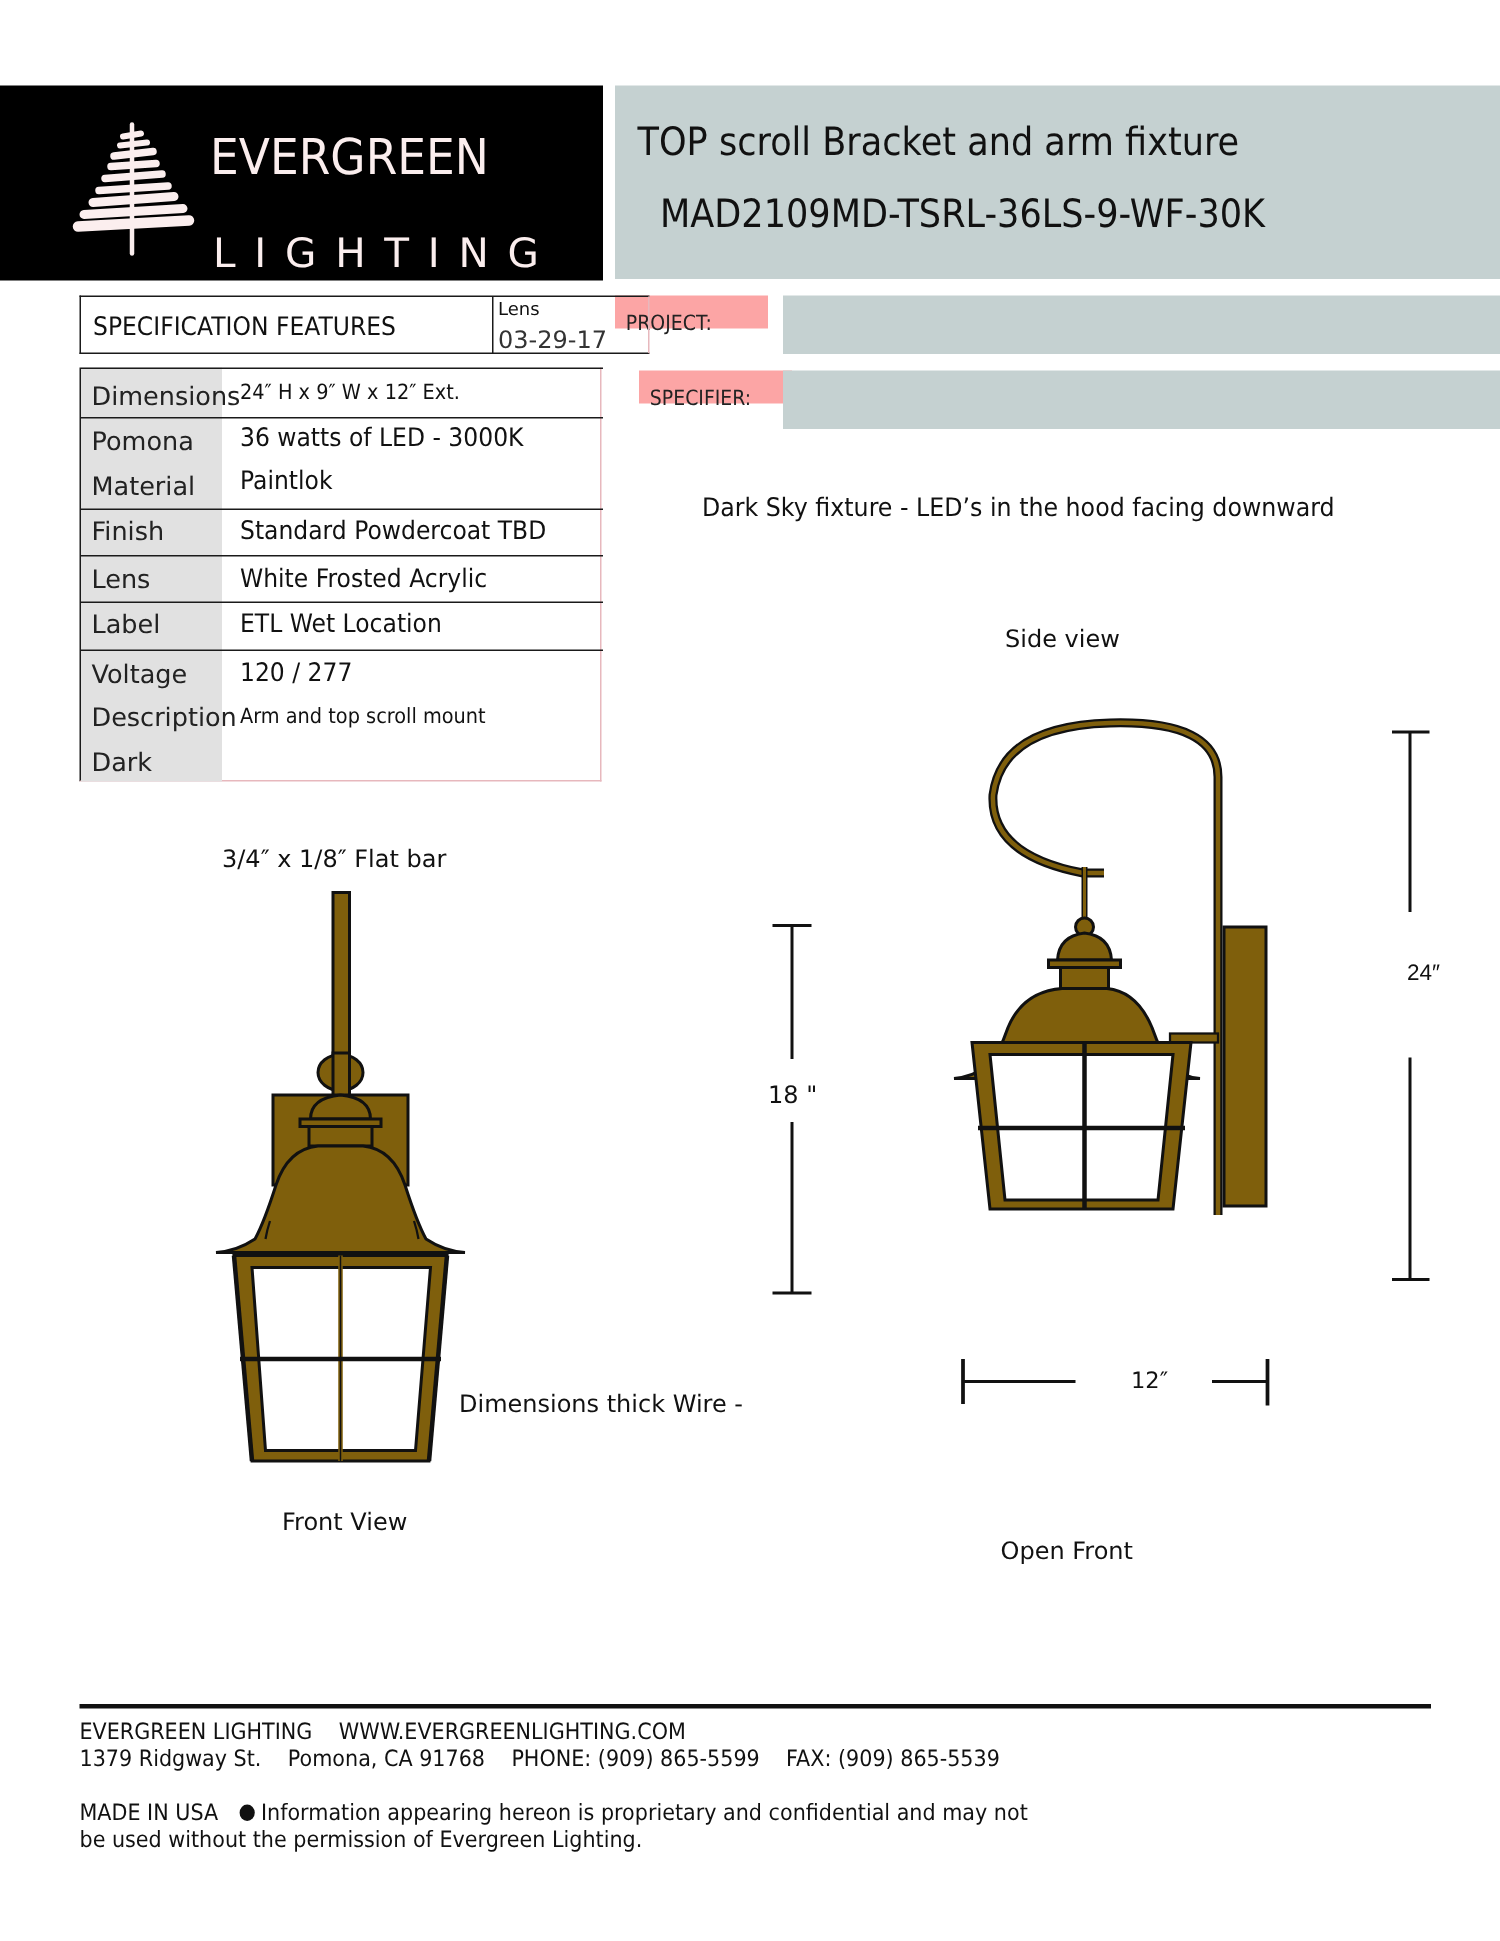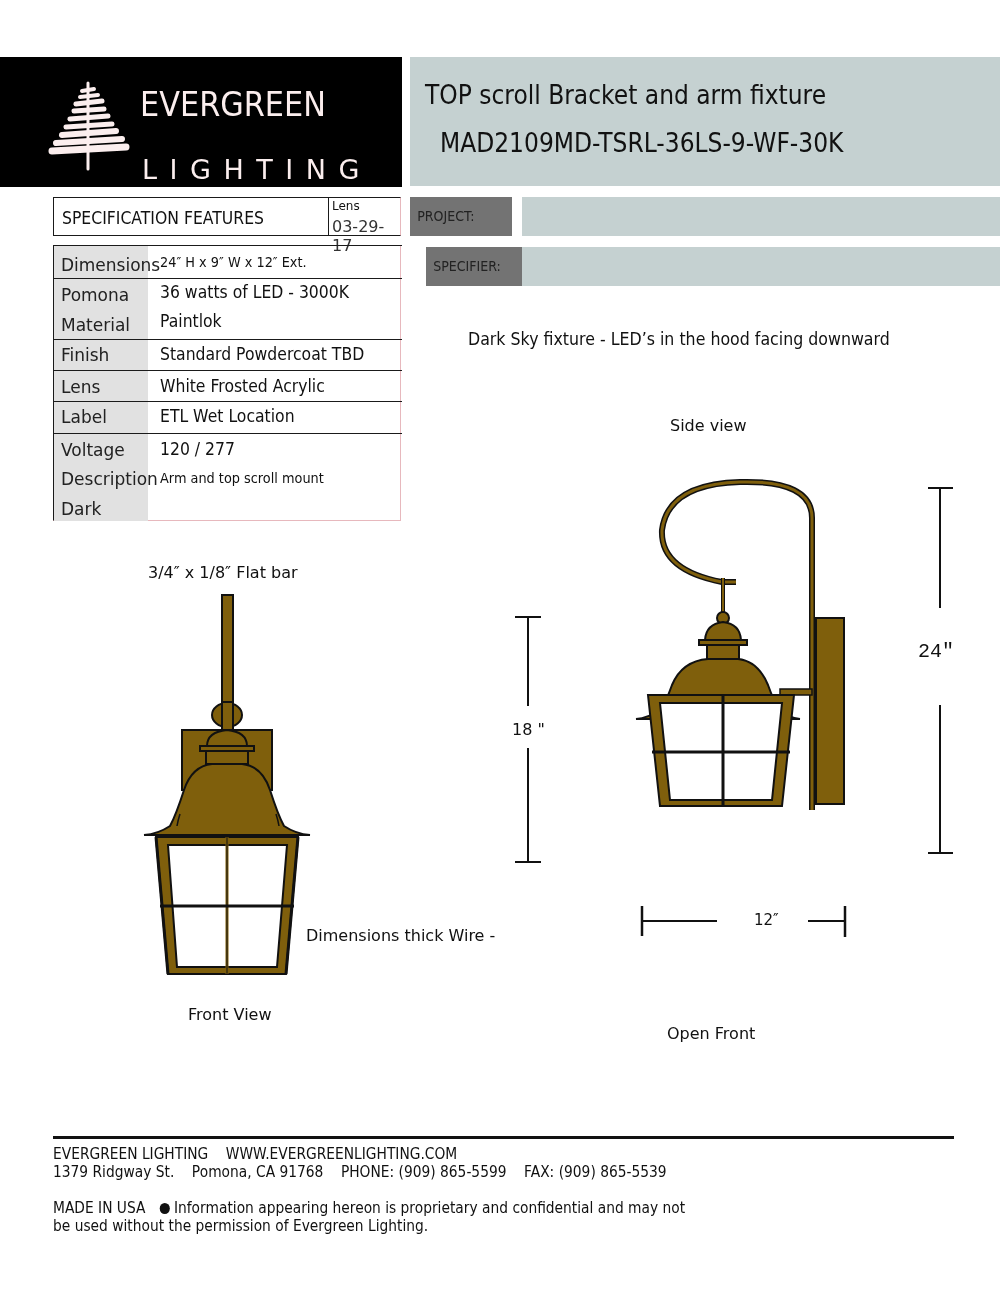--- a/index.html
+++ b/index.html
@@ -9,26 +9,26 @@
   
   .logo-box { left:0; top:57px; width:402px; height:130px; background:#000; }
   .logo-word1 { left:140px; top:84px; font-size:33px; color:#fbeeee; letter-spacing:0px; font-family:"DejaVu Sans", sans-serif; font-weight:normal; transform:scaleX(0.92); transform-origin:left; }
   .logo-word2 { left:142px; top:122px; font-size:27px; color:#fbeeee; letter-spacing:12.5px; font-family:"DejaVu Sans", sans-serif;margin-top:33px; }
 
   
   .title-box { left:410px; top:57px; width:590px; height:129px; background:#c5d1d1; }
   .title-line1 { left:425px; top:80px; font-size:26px; color:#111; transform:scaleX(0.9); transform-origin:left; white-space:nowrap; }
   .title-line2 { left:440px; top:128px; font-size:26px; color:#111; transform:scaleX(0.9); transform-origin:left; white-space:nowrap; }
 
-  .field-label-box { background:#737373; height:39px; }
+  .field-label-box { background:#fca5a5; height:22px; }
   .field-value-box { background:#c5d1d1; height:39px; }
   .field-label { font-size:14px; color:#222; padding-left:8px; line-height:39px; transform:scaleX(0.9); transform-origin:left; }
 
   
-  .spec-head { left:53px; top:197px; width:348px; height:39px; border:1px solid #1a1a1a; border-right-color:#e7b8bd; box-sizing:border-box; }
+  .spec-head { left:53px; top:197px; width:380px; height:39px; border:1px solid #1a1a1a; border-right-color:#e7b8bd; box-sizing:border-box; }
   .spec-head-title { left:8px; top:10px; font-size:17px; transform:scaleX(0.92); transform-origin:left; white-space:nowrap; }
   .spec-head-divider { left:274px; top:0; width:1px; height:38px; background:#1a1a1a; }
   .spec-date-label { left:278px; top:1px; font-size:12px; }
   .spec-date-value { left:278px; top:19px; font-size:16px; color:#333; }
 
   .spec-table { left:53px; top:245px; width:348px; height:276px; border-left:1px solid #1a1a1a; border-right:1px solid #e7b8bd; border-bottom:1px solid #e7b8bd; box-sizing:border-box; }
   .spec-label-col { left:0; top:0; width:94px; height:276px; background:#e1e1e1; }
   .spec-row-line { left:0; width:348px; height:1px; background:#1a1a1a; }
   .spec-label { font-size:17px; color:#222; left:7px; white-space:nowrap; }
   .spec-value { font-size:17px; color:#111; left:106px; white-space:nowrap; transform:scaleX(0.92); transform-origin:left; }
@@ -196,21 +196,21 @@
   <line x1="5" y1="252" x2="31" y2="252" stroke="#111" stroke-width="2"></line>
 </svg>
 <div class="abs caption" style="left:512px;top:720px">18 "</div>
 
 <svg class="abs" style="left:925px;top:480px" width="40" height="380" viewBox="0 0 40 380">
   <line x1="3" y1="8" x2="28" y2="8" stroke="#111" stroke-width="2"></line>
   <line x1="15" y1="8" x2="15" y2="128" stroke="#111" stroke-width="2"></line>
   <line x1="15" y1="225" x2="15" y2="373" stroke="#111" stroke-width="2"></line>
   <line x1="3" y1="373" x2="28" y2="373" stroke="#111" stroke-width="2"></line>
 </svg>
-<div class="abs caption" style="left:918px;top:640px;font-family:Liberation Mono, monospace;font-size:20px">24″</div>
+<div class="abs caption" style="left:938px;top:640px;font-family:Liberation Sans, sans-serif;font-size:15px">24″</div>
 
 <svg class="abs" style="left:636px;top:900px" width="220" height="40" viewBox="0 0 220 40">
   <line x1="6" y1="6" x2="6" y2="36" stroke="#111" stroke-width="2.5"></line>
   <line x1="6" y1="21" x2="81" y2="21" stroke="#111" stroke-width="2"></line>
   <line x1="172" y1="21" x2="209" y2="21" stroke="#111" stroke-width="2"></line>
   <line x1="209" y1="6" x2="209" y2="37" stroke="#111" stroke-width="2.5"></line>
 </svg>
 <div class="abs caption" style="left:754px;top:911px;font-size:15px">12″</div>
 
 <div class="abs footer-rule"></div>

